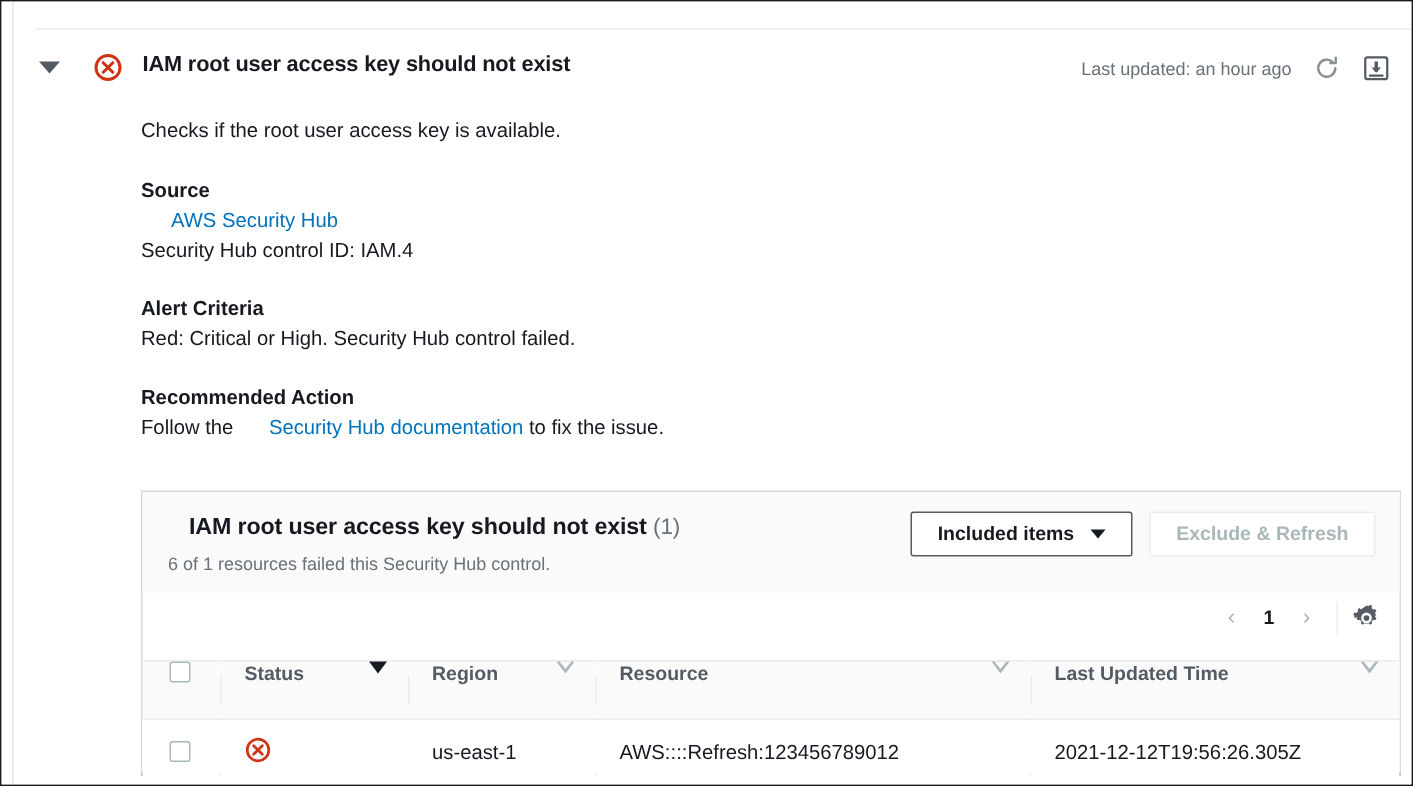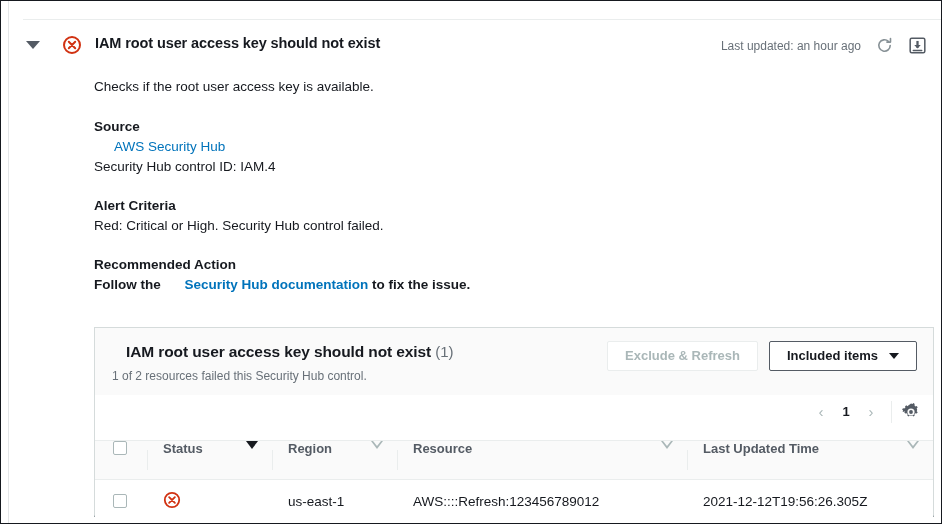--- a/index.html
+++ b/index.html
@@ -133,21 +133,21 @@
     cursor: pointer;
     margin-left: 20px;
   }
 
   #src-label   { top: 118px; }
   #src-link    { top: 138px; }
   #src-ctrlid  { top: 158px; }
   #ac-label    { top: 197px; }
   #ac-text     { top: 217px; }
   #ra-label    { top: 256px; }
-  #ra-text     { top: 276px; font-weight: bold; }
+  #ra-text     { top: 276px; }
 
   
   .card {
     position: absolute;
     left: 84px;
     top: 326px;
     width: 840px;
     height: 190px;
     border: 1px solid #d5dbdb;
     border-bottom: 2px solid #879196;
@@ -406,28 +406,28 @@
     <div class="blk-label" id="ac-label">Alert Criteria</div>
     <div class="blk-text" id="ac-text">Red: Critical or High. Security Hub control failed.</div>
 
     <div class="blk-label" id="ra-label">Recommended Action</div>
     <div class="blk-text" id="ra-text"><span>Follow the </span><a class="lnk">Security Hub documentation</a><span> to fix the issue.</span></div>
 
     <div class="card">
 
       <div class="card-head">
         <div class="card-title"><span>IAM root user access key should not exist</span> <span class="card-count">(1)</span></div>
-        <div class="card-sub">1 of 2 resources failed this Security Hub control.</div>
+        <div class="card-sub">6 of 1 resources failed this Security Hub control.</div>
 
         <div class="card-actions">
-          <div class="btn btn-disabled">Exclude &amp; Refresh</div>
           <div class="btn btn-normal">
             <span>Included items</span>
             <span class="btn-caret"></span>
           </div>
+          <div class="btn btn-disabled">Exclude &amp; Refresh</div>
         </div>
 
         <div class="pager">
           <div class="pg-arrow">‹</div>
           <div class="pg-num">1</div>
           <div class="pg-arrow">›</div>
           <div class="pg-div"></div>
           <span class="gear-wrap">
             <svg width="20" height="20" viewBox="0 0 20 20">
               <path d="M10 1.6l1.5.5.9-1.0 1.3.9-.3 1.3 1.1 1.1 1.3-.3.9 1.3-1.0.9.5 1.5-.5 1.5 1.0.9-.9 1.3-1.3-.3-1.1 1.1.3 1.3-1.3.9-.9-1.0-1.5.5-1.5-.5-.9 1.0-1.3-.9.3-1.3-1.1-1.1-1.3.3-.9-1.3 1.0-.9L1.6 10l.5-1.5-1.0-.9.9-1.3 1.3.3 1.1-1.1-.3-1.3 1.3-.9.9 1.0z" fill="#545b64"></path>

